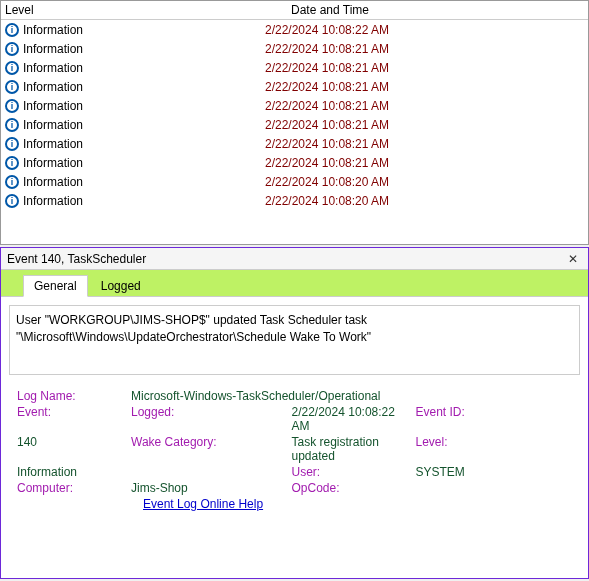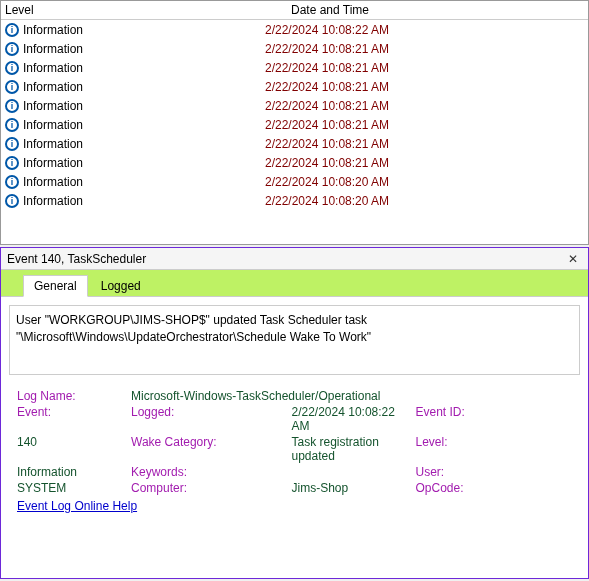--- a/index.html
+++ b/index.html
@@ -284,30 +284,29 @@
       <div class="detail-label">Logged:</div>
       <div class="detail-value">2/22/2024 10:08:22 AM</div>
 
       <div class="detail-label">Event ID:</div>
       <div class="detail-value">140</div>
       <div class="detail-label">Wake Category:</div>
       <div class="detail-value">Task registration updated</div>
 
       <div class="detail-label">Level:</div>
       <div class="detail-value">Information</div>
-      <div class="detail-label">Keywords:</div>
       <div class="detail-value"></div>
 
       <div class="detail-label">User:</div>
       <div class="detail-value">SYSTEM</div>
       <div class="detail-label">Computer:</div>
       <div class="detail-value">Jims-Shop</div>
 
       <div class="detail-label">OpCode:</div>
       <div></div>
         <div></div>
 
-      <div style="grid-column: span 3;">
+      <div style="grid-column: span 3; margin-left: 12px;">
         <span class="detail-link">Event Log Online Help</span>
       </div>
     </div>
   </div>
 </div>
 
 </body></html>

